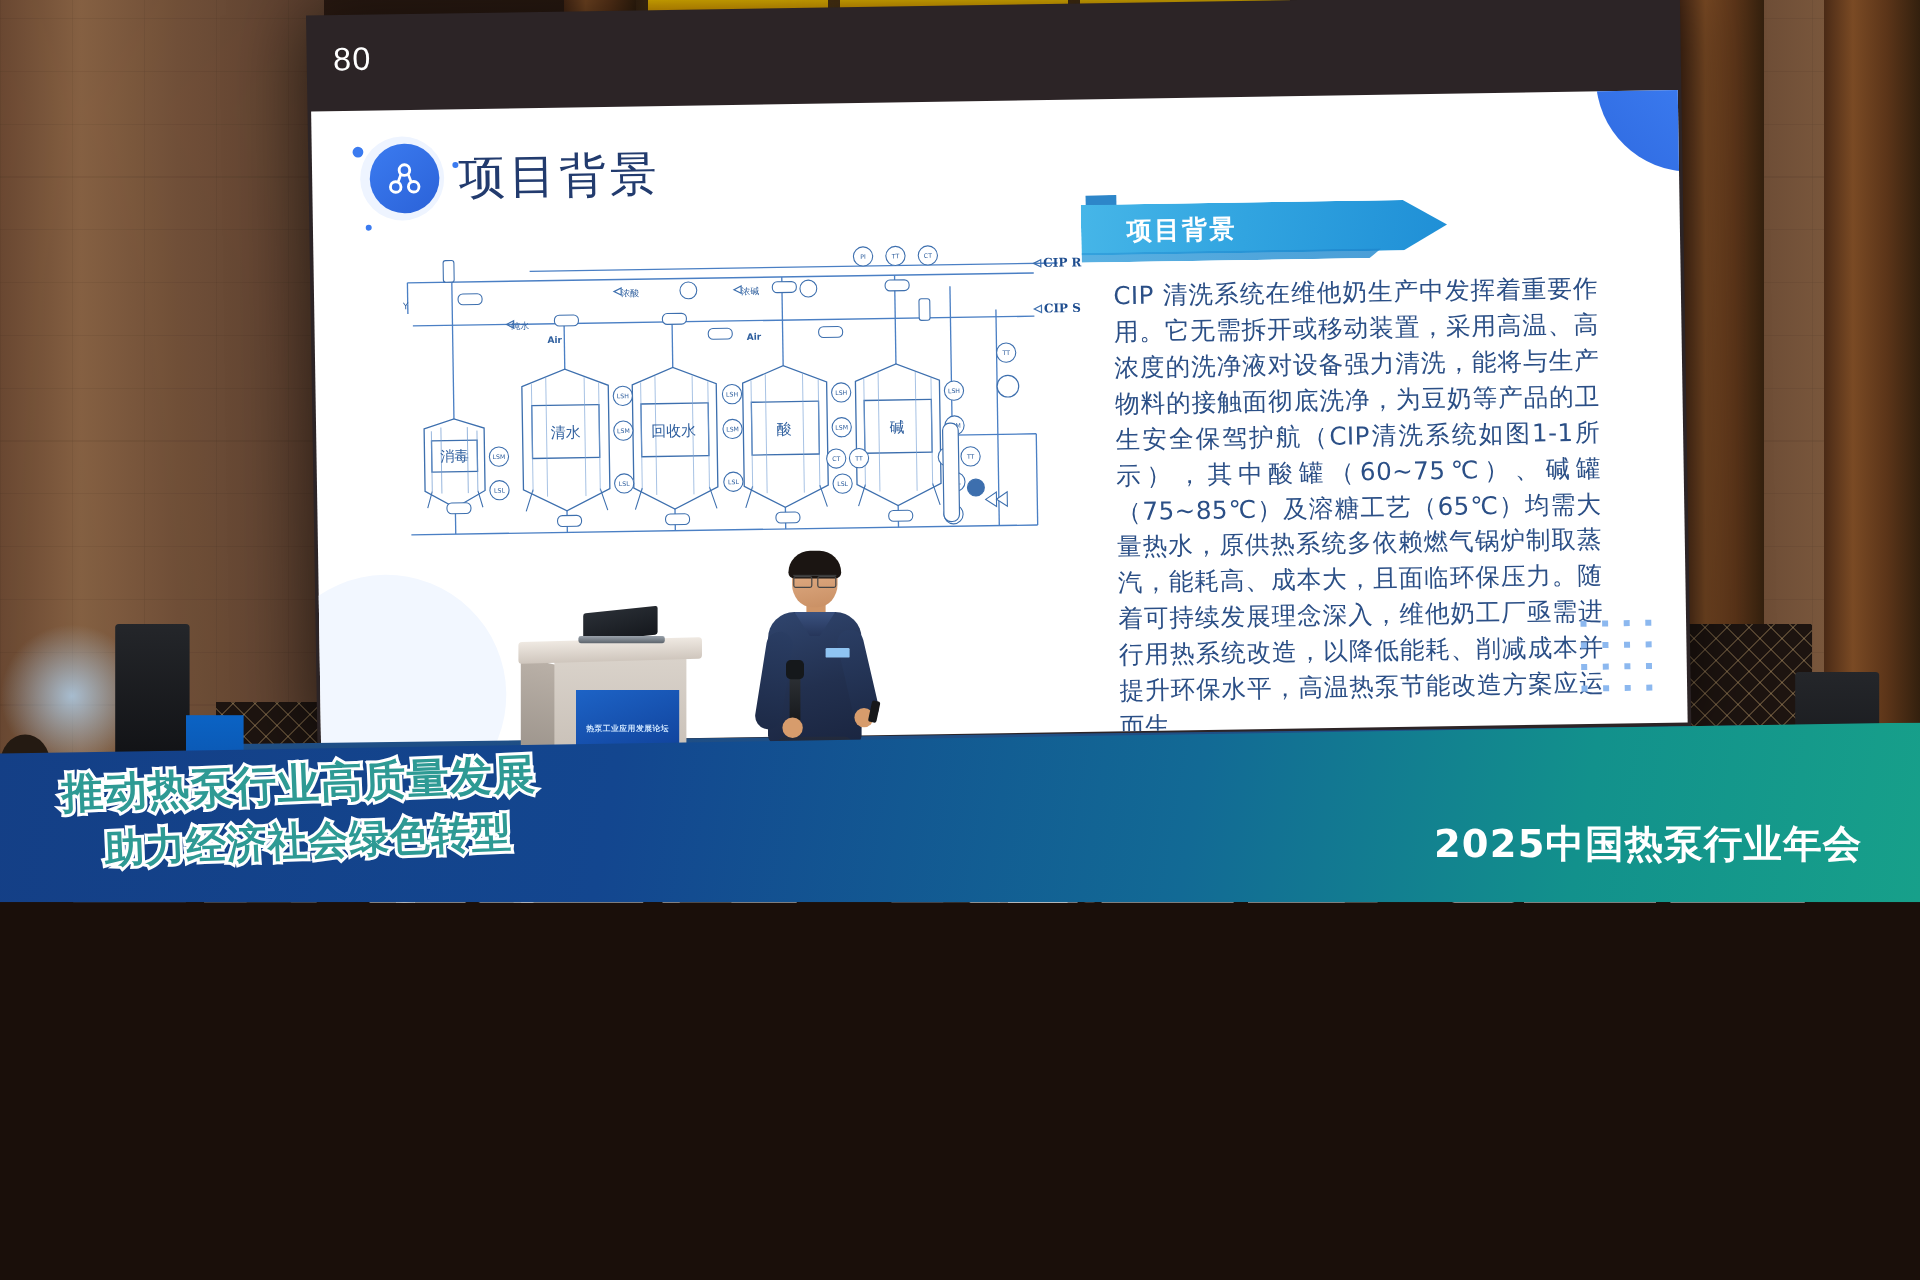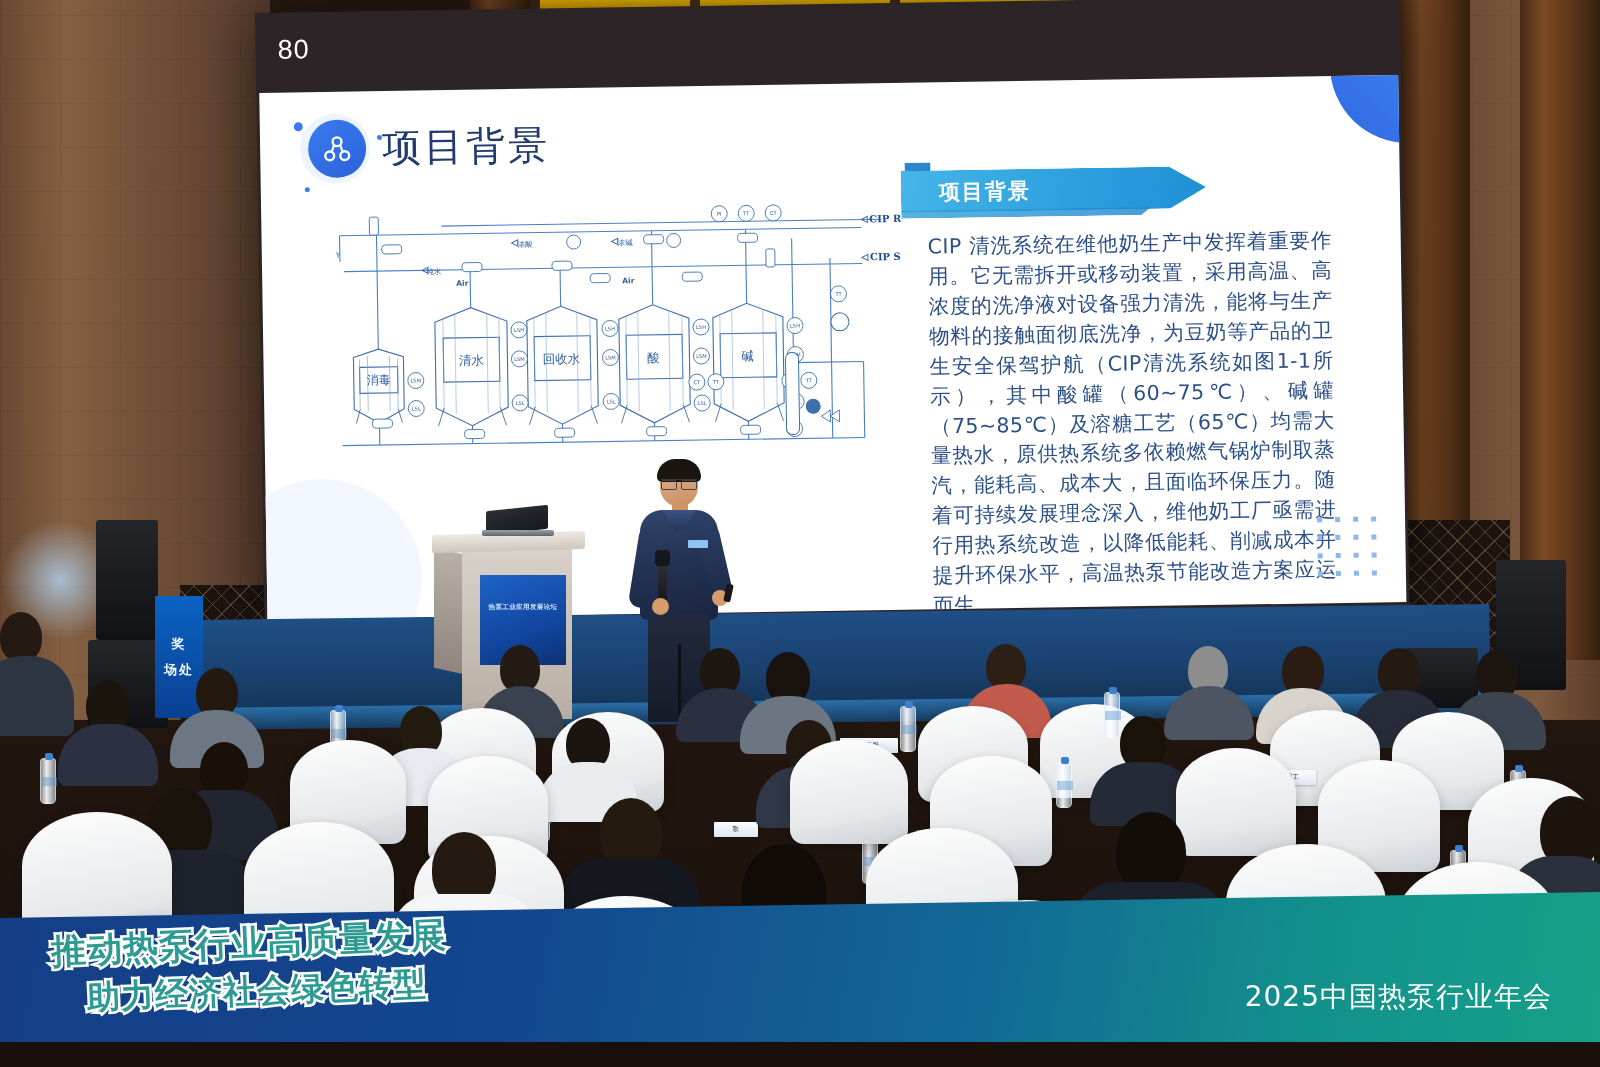--- a/index.html
+++ b/index.html
@@ -1,19 +1,19 @@
 <!DOCTYPE html>
 <html><head>
 <meta charset="utf-8">
 <style>
   * { margin:0; padding:0; box-sizing:border-box; }
   html,body { width:1600px; height:1067px; overflow:hidden; background:#1a0f0a;
     font-family:"Liberation Sans","DejaVu Sans",sans-serif; }
 
-  #stage { position:relative; width:1600px; height:1042px; overflow:hidden; }
+  #stage { position:relative; width:1600px; height:752px; overflow:hidden; }
 
   
   .hall { position:absolute; inset:0;
     background:
       linear-gradient(180deg,#2a1a12 0%,#3b2417 12%,#2e1d13 30%,#241710 60%,#1a110c 100%);
   }
   .hall-wall-l { position:absolute; left:0; top:0; width:270px; height:720px;
     background:linear-gradient(90deg,#6d4a33 0%,#8a6445 25%,#74523a 55%,#5d4130 100%);
     opacity:.95; }
   .hall-wall-r { position:absolute; right:0; top:0; width:210px; height:720px;
@@ -185,21 +185,21 @@
     background:linear-gradient(100deg,#143f86 0%,#13468f 32%,#126a95 62%,#12918c 82%,#17a08a 100%);
     clip-path:polygon(0 26px,1600px 0,1600px 150px,0 150px); }
   .bb-slogan { position:absolute; left:52px; top:28px; width:400px;
     transform:rotate(-2.4deg); }
   .bb-l1,.bb-l2 { font-weight:bold; color:#2e9a94; letter-spacing:1px;
     -webkit-text-stroke:5px #ffffff; paint-order:stroke fill;
     font-family:"DejaVu Sans","Liberation Sans",sans-serif; }
   .bb-l1 { font-size:35px; }
   .bb-l2 { font-size:33px; margin-left:34px; margin-top:2px; }
   .bb-right { position:absolute; right:48px; bottom:26px; text-align:left; }
-  .bb-cn { color:#fff; font-size:28px; font-weight:normal; letter-spacing:1px;
+  .bb-cn { color:#fff; font-size:32px; font-weight:bold; letter-spacing:1px;
     font-family:"DejaVu Sans","Liberation Sans",sans-serif; }
   .bb-en { color:#e9f6f4; font-size:21px; letter-spacing:.6px; margin-top:3px;
     font-family:"Liberation Sans",sans-serif; }
 </style>
 </head>
 <body>
 
 <div id="stage">
 
   <div class="hall">

